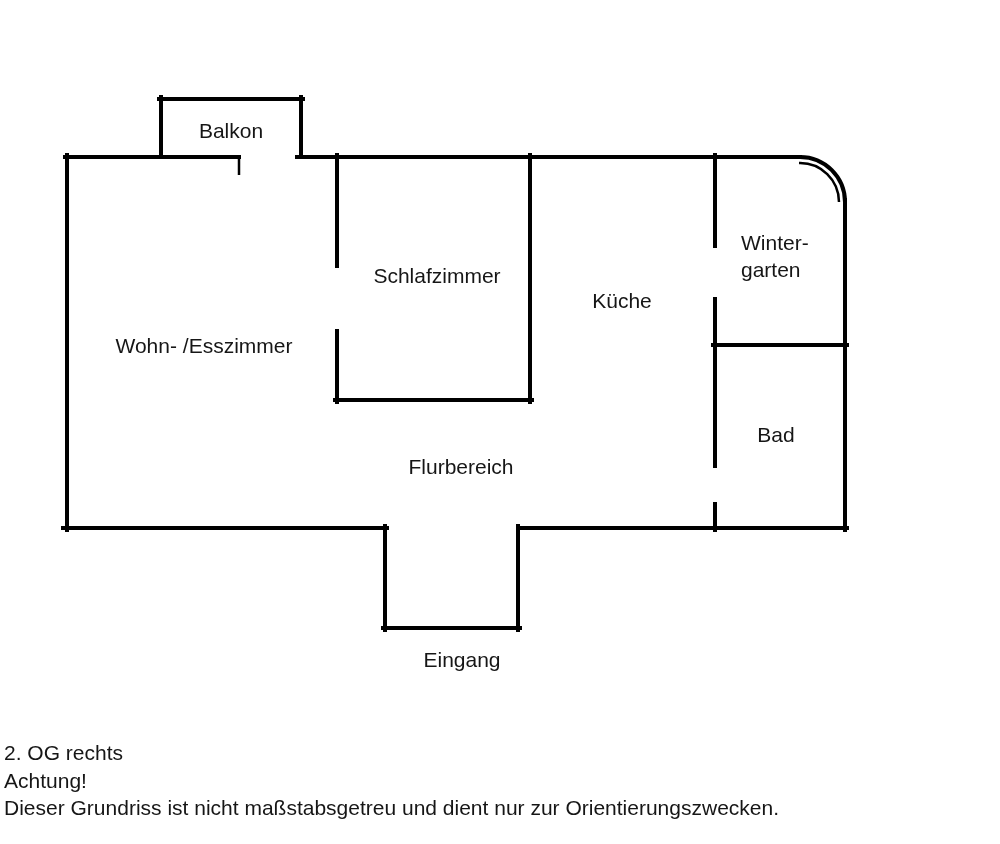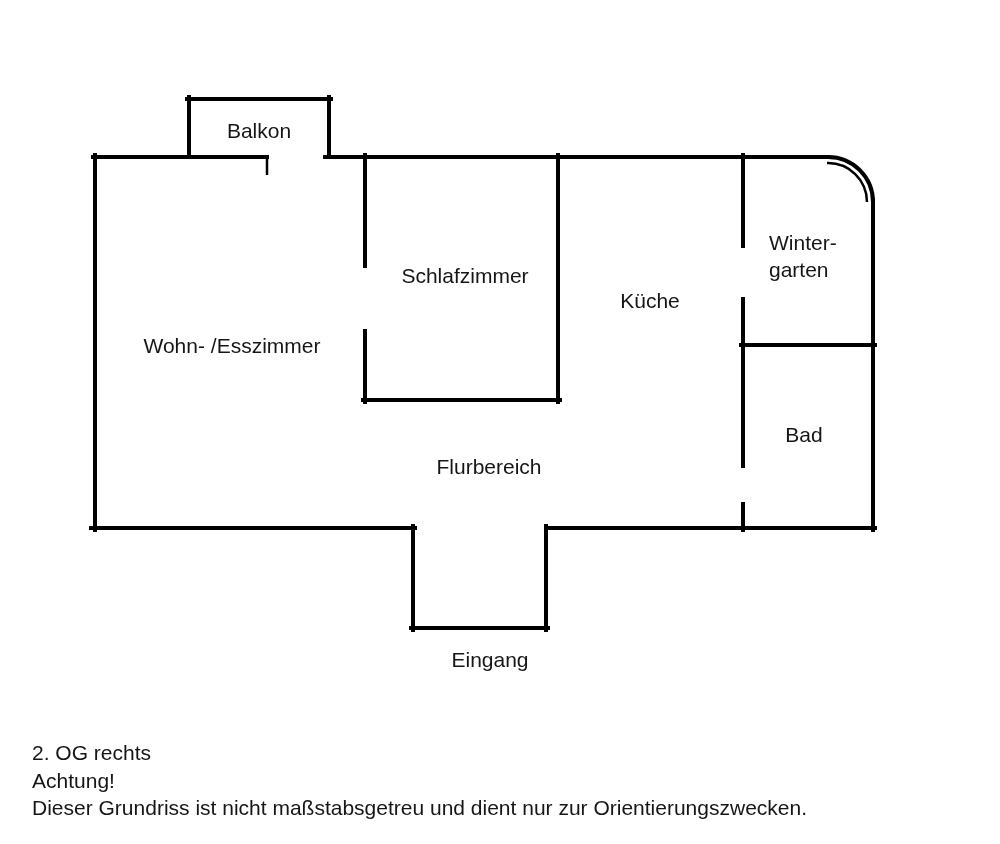--- a/index.html
+++ b/index.html
@@ -6,21 +6,20 @@
     margin: 0;
     padding: 0;
     background: #ffffff;
   }
   .page {
     position: relative;
     width: 944px;
     height: 844px;
     background: #ffffff;
     overflow: hidden;
-    margin-left: 28px;
   }
   svg {
     display: block;
   }
   .wall {
     stroke: #000000;
     stroke-width: 4;
     fill: none;
     stroke-linecap: square;
   }

